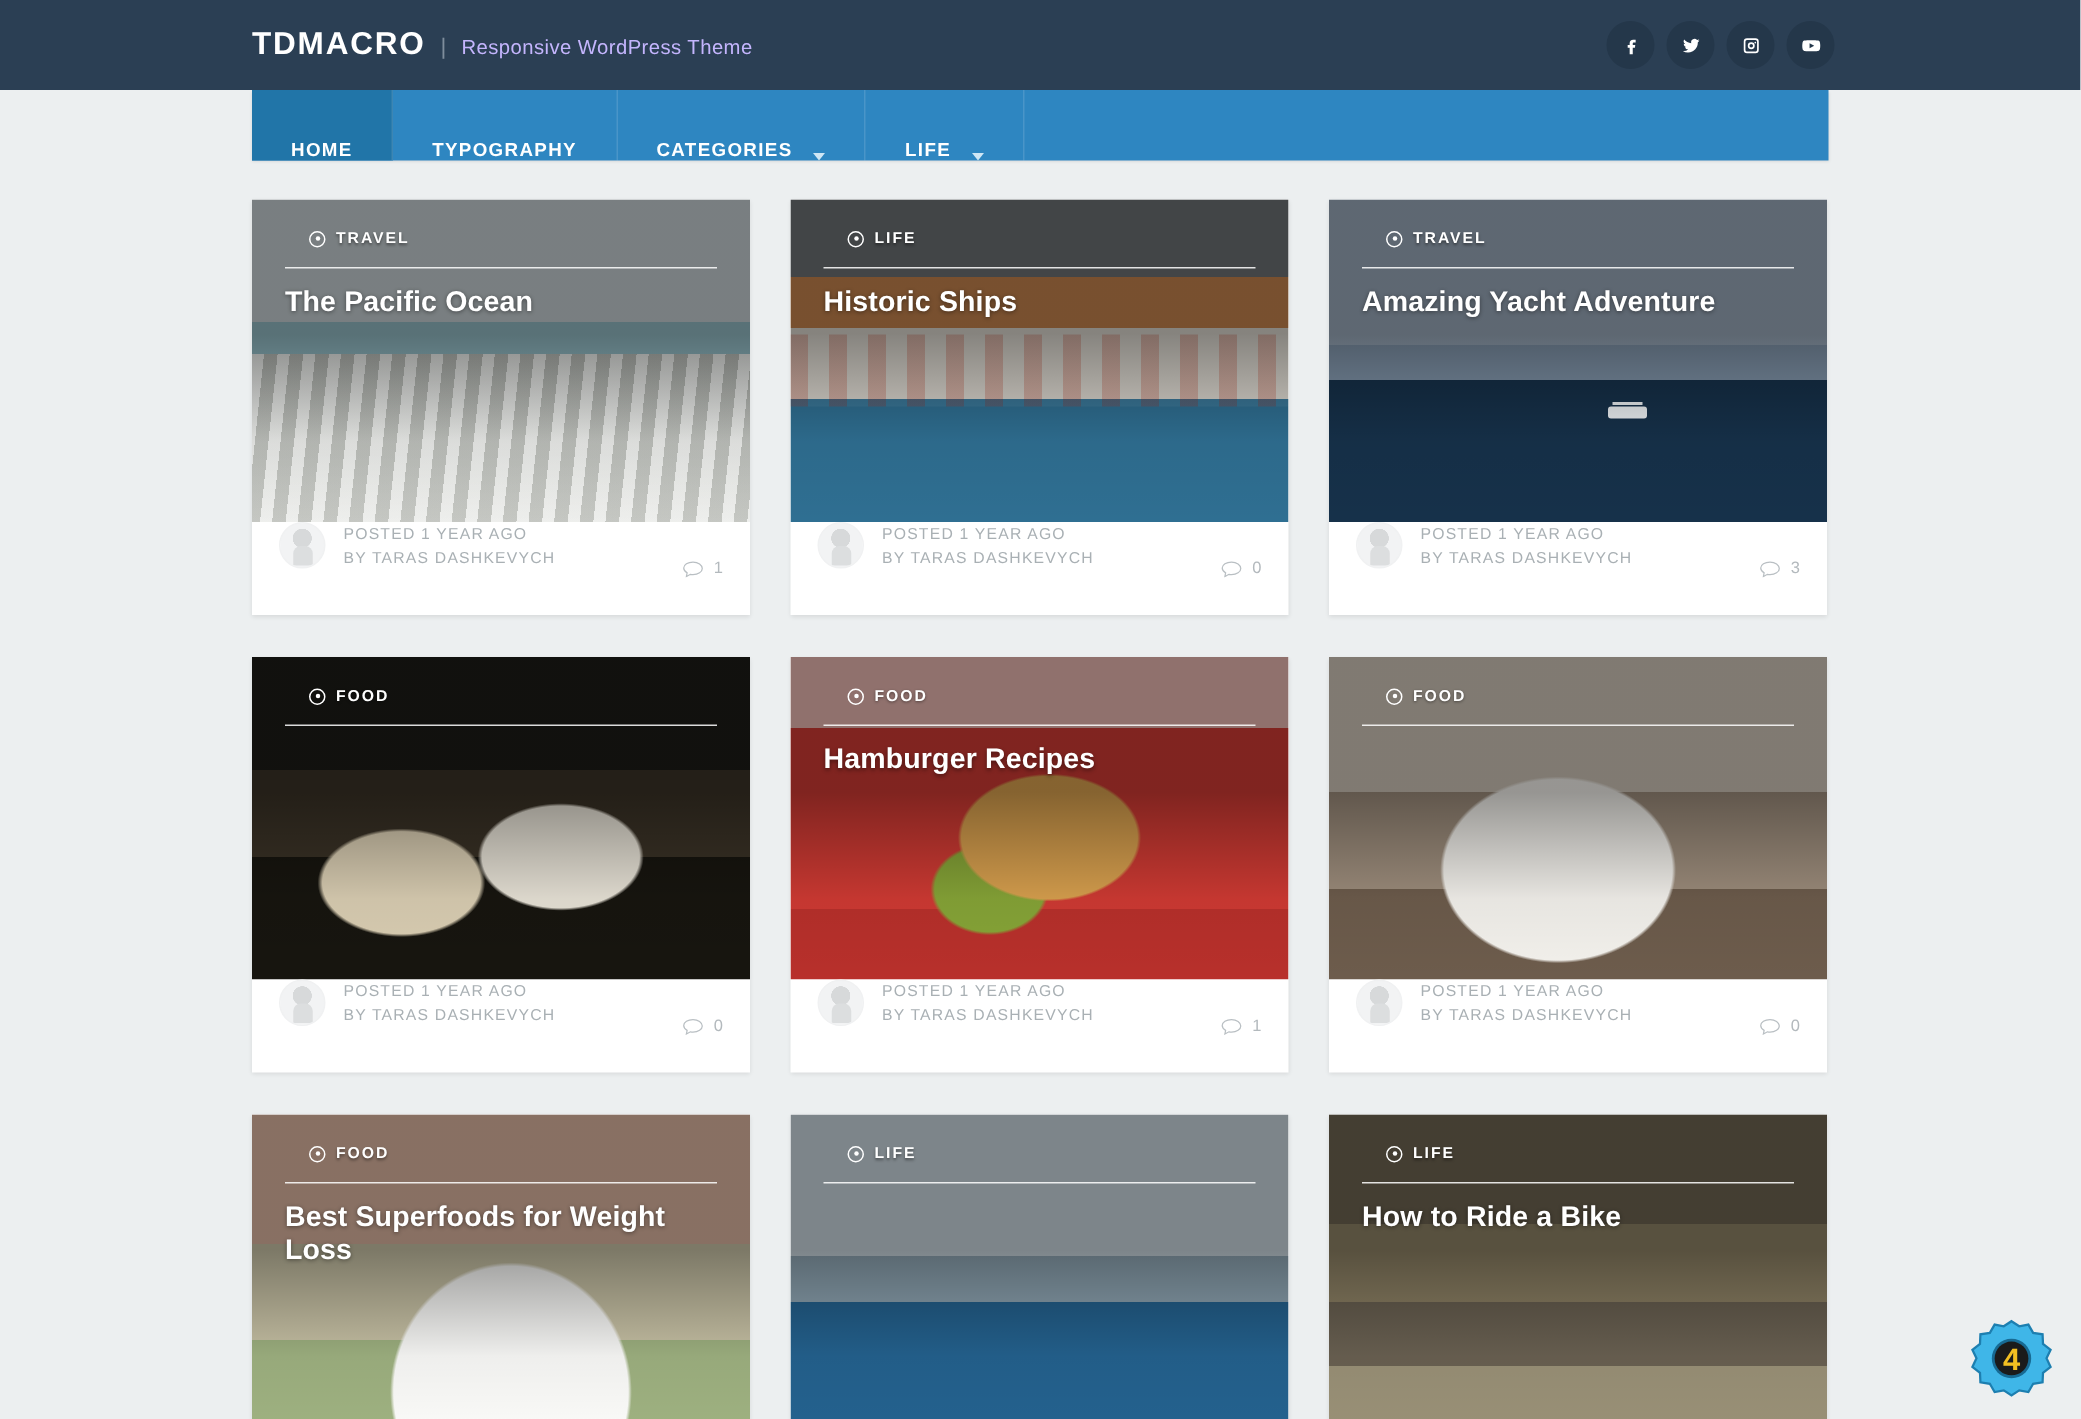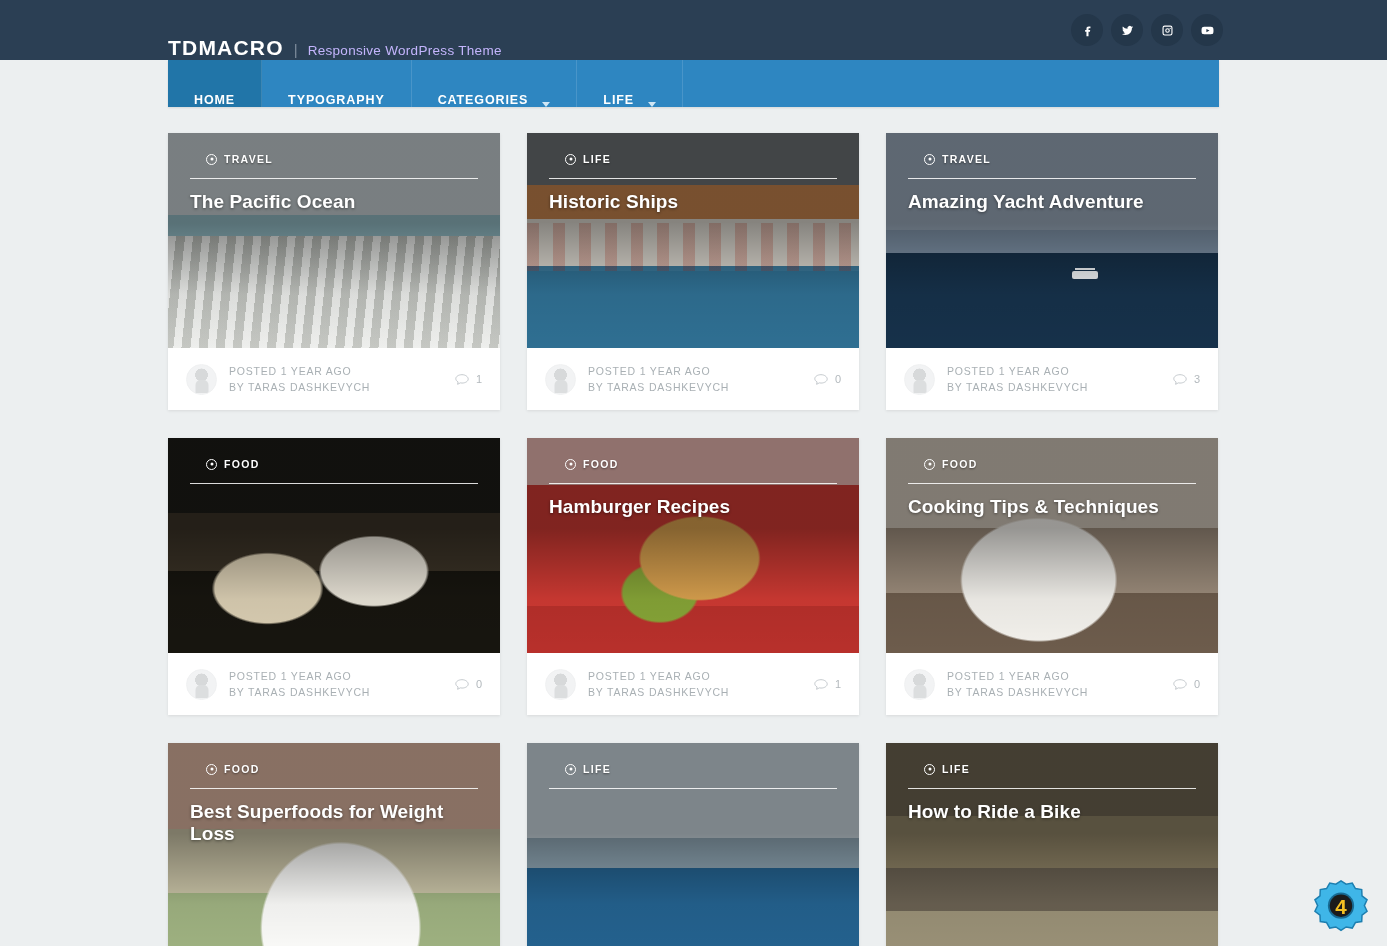--- a/index.html
+++ b/index.html
@@ -8,21 +8,21 @@
     overflow: hidden;
     background: #eceff0;
     font-family: "Liberation Sans", sans-serif;
   }
 
   
   .topbar {
     height: 60px;
     background: #2b3f54;
     display: flex;
-    align-items: flex-end;
+    align-items: center;
     padding: 0 180px 0 168px;
     position: relative;
   }
   .brand-wrap { display: flex; align-items: baseline; }
   .brand {
     color: #ffffff;
     font-size: 21px;
     font-weight: bold;
     letter-spacing: 1.2px;
   }
@@ -147,21 +147,20 @@
   .ctitle {
     color: #ffffff;
     font-size: 19px;
     font-weight: bold;
     letter-spacing: 0.1px;
     text-shadow: 0 1px 3px rgba(0,0,0,0.45);
   }
   .meta {
     height: 62px;
     display: flex;
-    align-items: center;
     padding: 0 18px;
     gap: 12px;
   }
   .avatar {
     width: 31px; height: 31px;
     border-radius: 50%;
     background: radial-gradient(circle at 50% 34%, #d7d9da 0 26%, #f2f3f4 27% 100%);
     border: 1px solid #f0f1f2;
     flex: none;
     position: relative;
@@ -478,21 +477,20 @@
     <div class="card">
       <div class="thumb">
         <div class="img p-cake"></div>
         <div class="shade-top"></div>
         <div class="overlay">
           <div class="cat">
             <span class="cat-dot"></span>
             <span>FOOD</span>
           </div>
           <div class="rule"></div>
-          <div class="ctitle">Cooking Tips &amp; Techniques</div>
         </div>
       </div>
       <div class="meta">
         <div class="avatar"></div>
         <div class="meta-text">
           <div>POSTED 1 YEAR AGO</div>
           <div>BY TARAS DASHKEVYCH</div>
         </div>
         <div class="comments">
           <span class="bubble">

